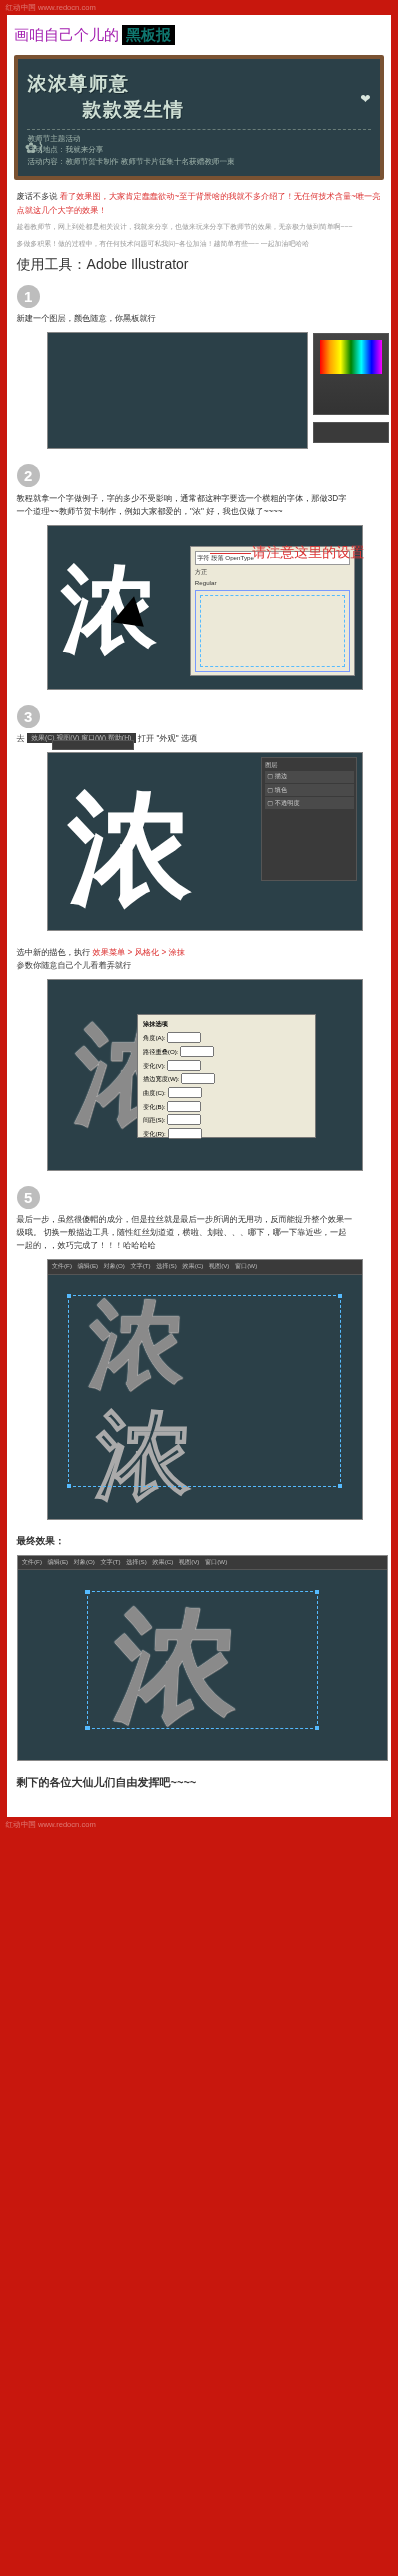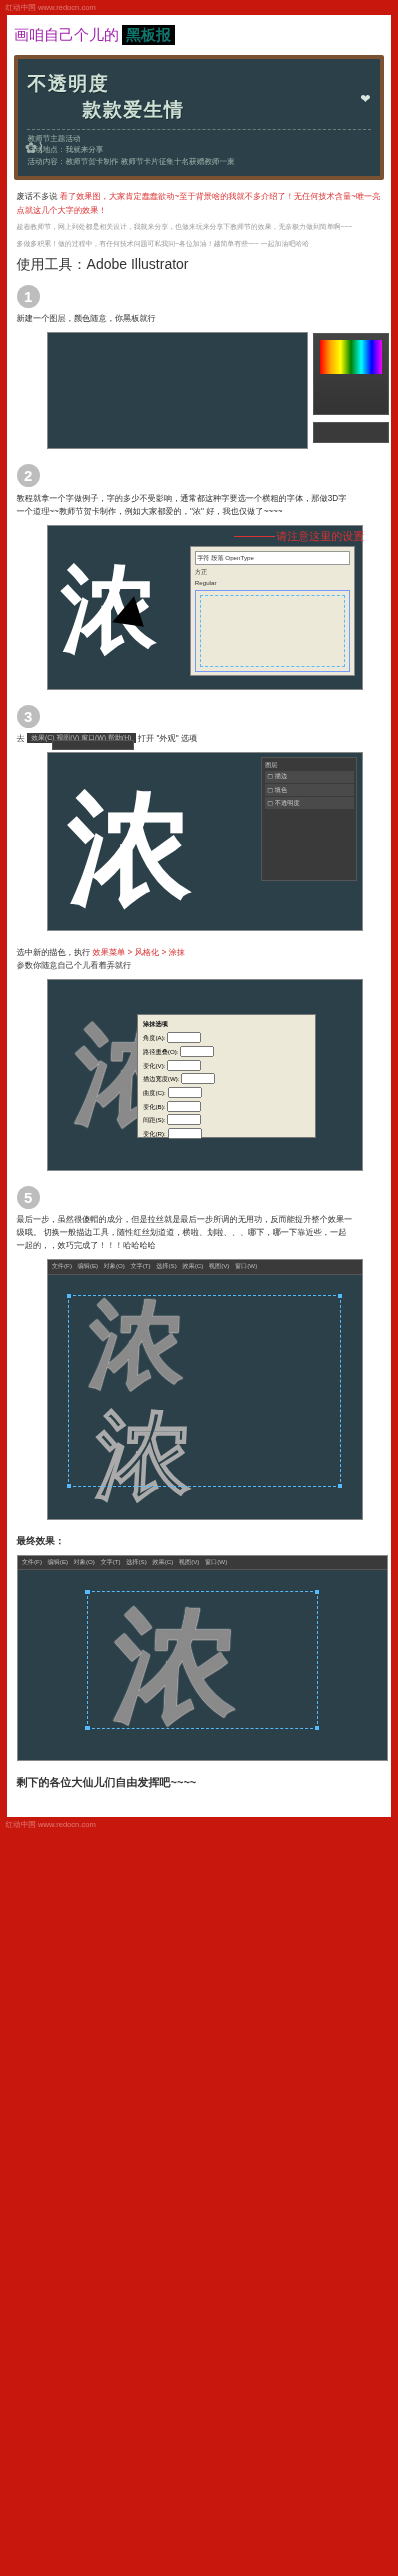--- a/index.html
+++ b/index.html
@@ -34,21 +34,21 @@
 .panel{position:absolute;background:#3a3a3a;border:0.7px solid #555;font-size:6.2px;color:#ccc;padding:2.7px}
 .panel.color{right:-82px;top:0;width:76px;height:82px;background:linear-gradient(#444,#333)}
 .panel.color::before{content:"";display:block;width:62px;height:34px;margin:2.7px auto;background:linear-gradient(90deg,red,orange,yellow,green,cyan,blue,magenta)}
 .panel.swatch{right:-82px;top:89px;width:76px;height:20.6px}
 .big-char{position:absolute;color:#fff;font-size:96px;font-weight:bold;font-family:"SimHei",sans-serif}
 .big-char.nong{left:13.7px;top:20.6px}
 .arrow-big{position:absolute;left:103px;top:137px;width:0;height:0;border-left:27.5px solid #000;border-top:17px solid transparent;border-bottom:17px solid transparent;transform:rotate(40deg)}
 .dialog{position:absolute;background:#ece9d8;border:0.7px solid #888;width:165px;height:130px;right:6.9px;top:20.6px;font-size:6.2px;color:#333;padding:4.1px}
 .dialog .tabs{background:#fff;border:0.7px solid #999;padding:1.4px;margin-bottom:2.7px}
 .dialog .row{margin:2.1px 0}
-.callout{position:absolute;color:#d33;font-size:11px;right:-2.7px;top:3px}
+.callout{position:absolute;color:#d33;font-size:14px;right:-2.7px;top:18px}
 .callout .line{border-top:0.7px solid #d33;width:41px;display:inline-block;vertical-align:middle;margin-right:1.4px}
 .menubar{background:#3a3a3a;color:#bbb;font-size:6.2px;padding:2.1px 4.1px;border-bottom:0.7px solid #555}
 .menubar span{margin-right:5.5px}
 .chalk-char{position:absolute;font-size:110px;font-weight:bold;font-family:"SimHei";color:#8a8a8a;text-shadow:0 0 1.4px #fff,0.7px 0.7px 0 #666;left:27.5px;top:20.6px;transform:skewX(-3deg)}
 .chalk-char.outline{color:transparent;-webkit-text-stroke:1.4px #aaa;text-shadow:none}
 .layers{position:absolute;right:4.1px;top:4.1px;width:96px;height:124px;background:#3a3a3a;border:0.7px solid #555;font-size:6.2px;color:#ccc;padding:2.7px}
 .layers .lrow{background:#4a4a4a;margin:1.4px 0;padding:1.4px 2.1px}
 .popup{position:absolute;background:#ece9d8;border:0.7px solid #777;width:179px;height:124px;left:89px;top:34px;font-size:6.2px;padding:5.5px}
 .popup .field{margin:2.7px 0}
 .popup input{width:34px;font-size:6.2px}
@@ -68,21 +68,21 @@
 
   <div class="title-bar">
     <span class="lead">画咱自己个儿的</span>
     <span class="black">黑板报</span>
   </div>
 
   <div class="board">
     <span class="flower">✿⌇</span>
     <span class="heart">❤</span>
     <div class="board-title">
-      <span>不透明度</span>
+      <span>浓浓尊师意</span>
       <span class="line2">款款爱生情</span>
     </div>
     <div class="board-sub">
       <span class="st">教师节主题活动</span>
       <span class="st">活动地点：我就来分享</span>
       <span class="st">活动内容：教师节贺卡制作 教师节卡片征集十名获赠教师一束</span>
     </div>
   </div>
 
   <div class="intro">

